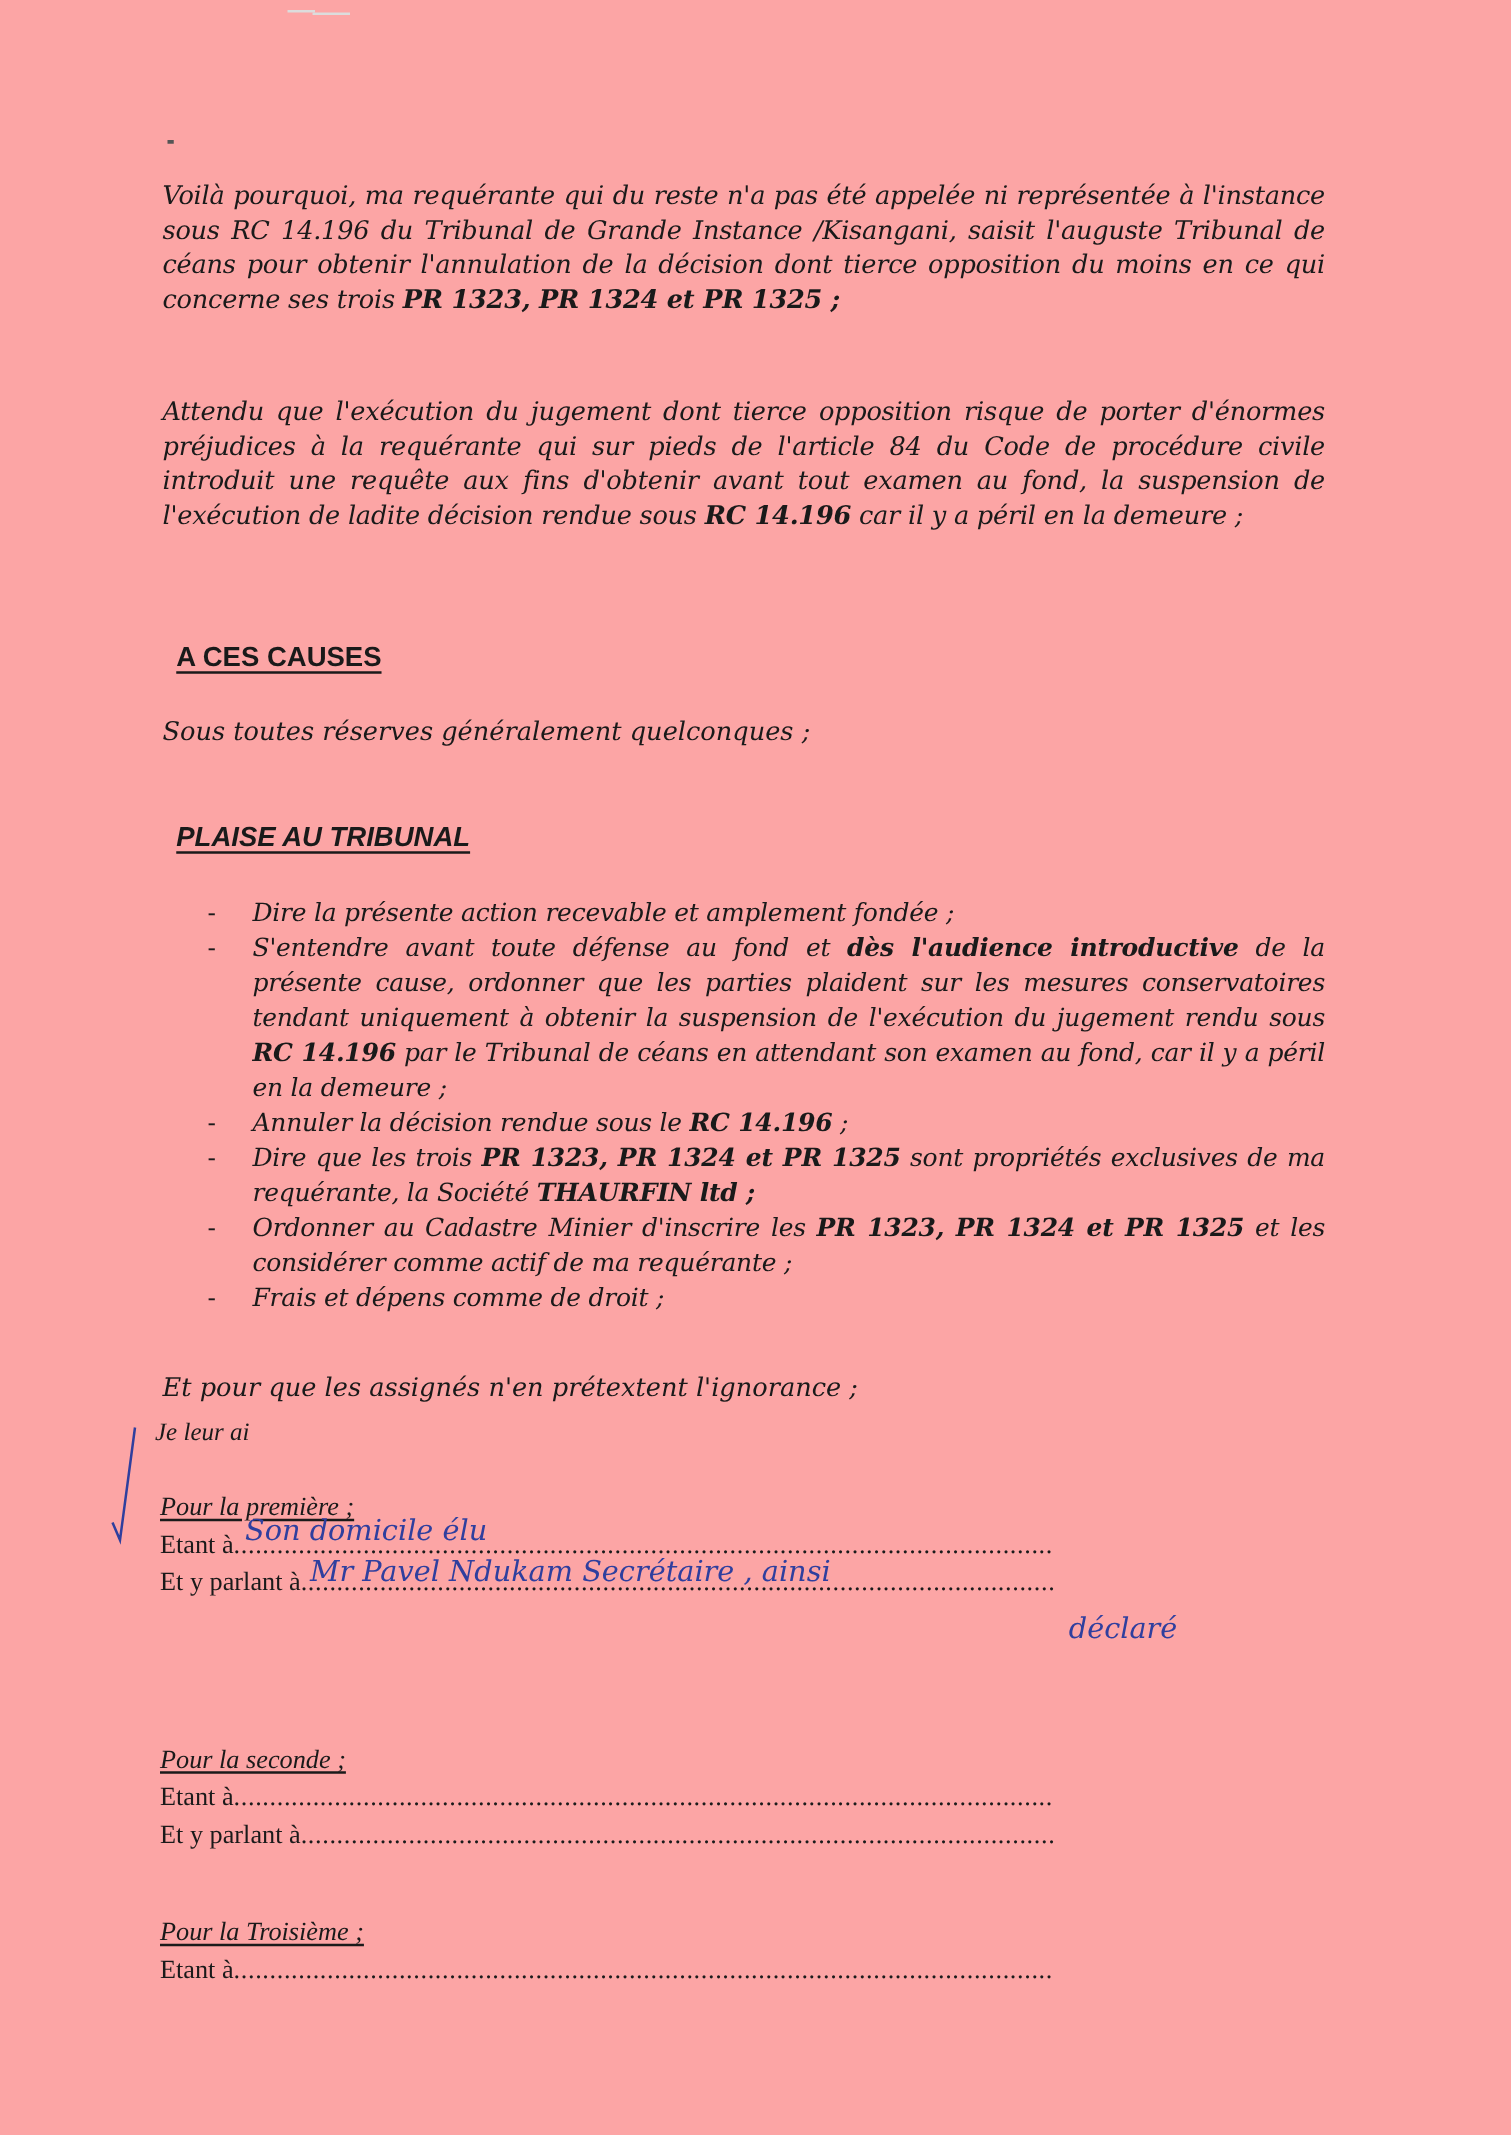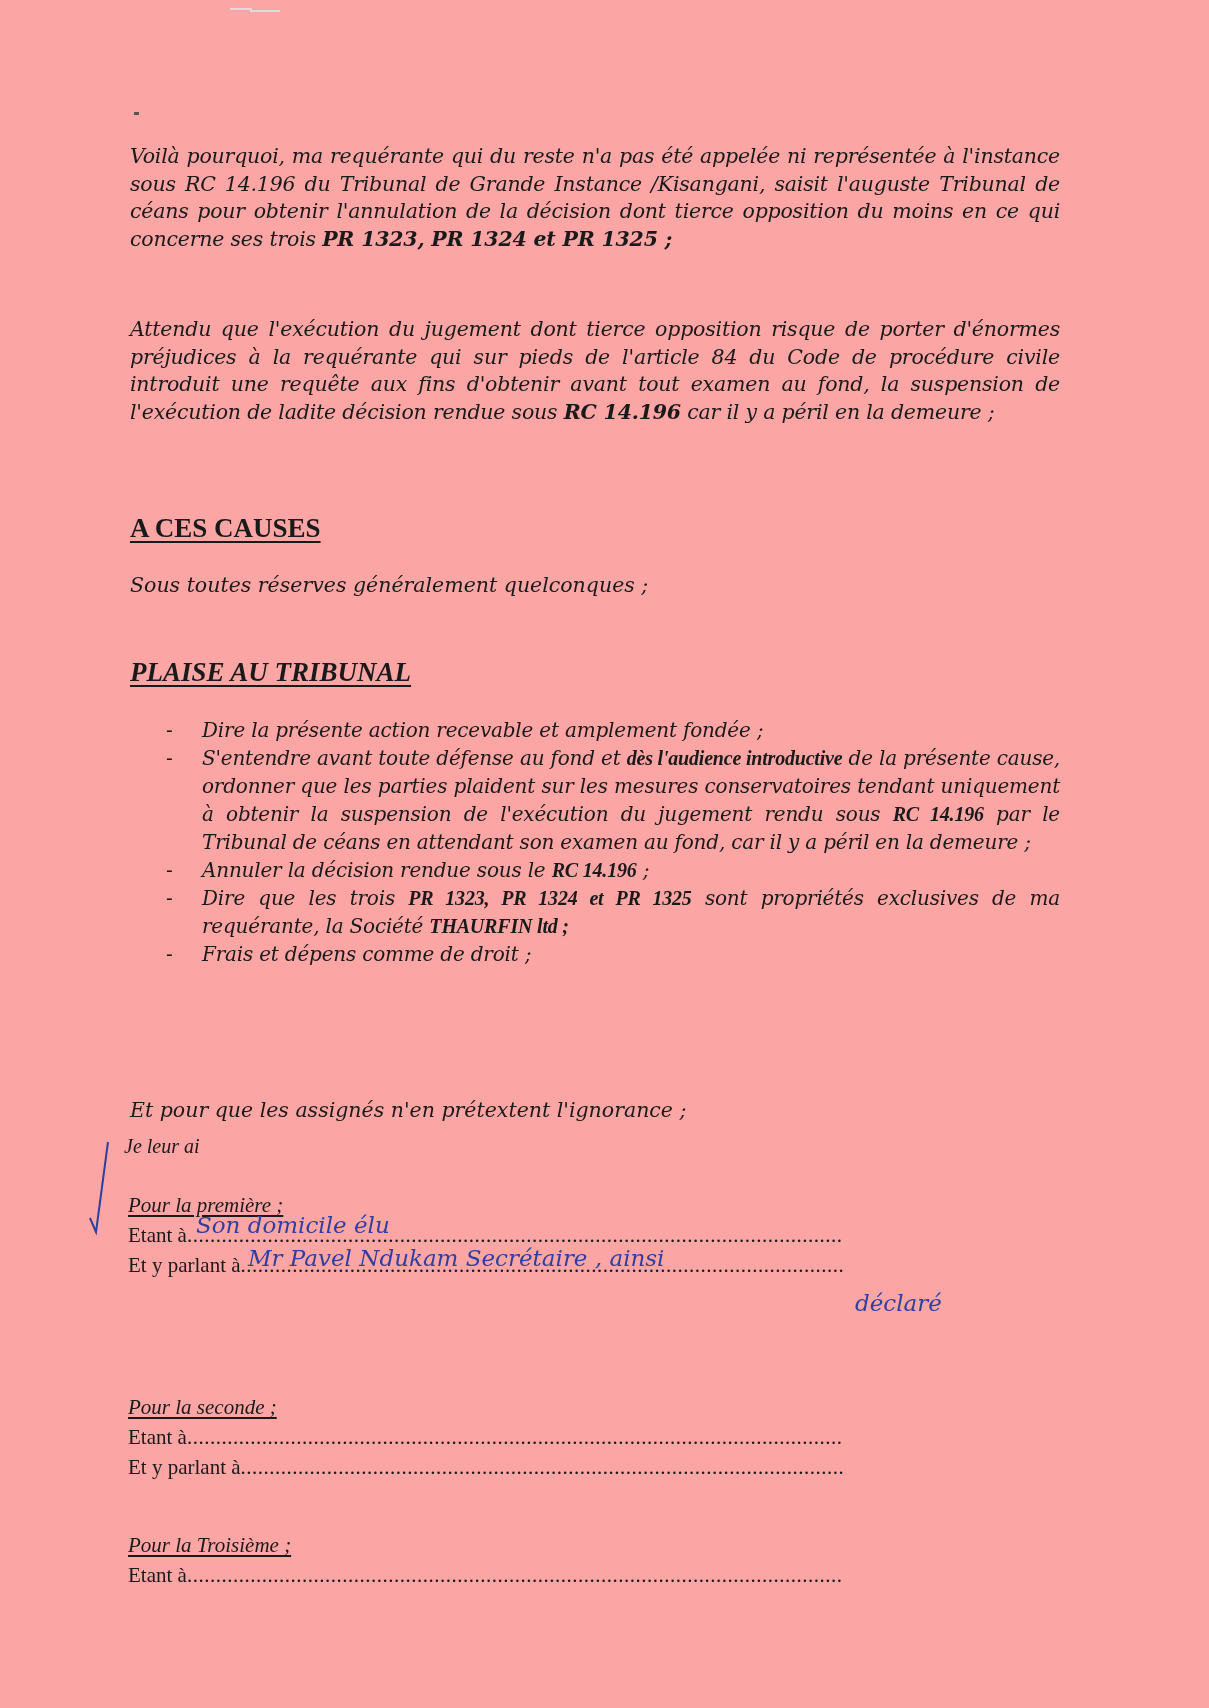--- a/index.html
+++ b/index.html
@@ -2,27 +2,27 @@
 <html><head>
 <meta charset="utf-8">
 <style>
   html, body { margin: 0; padding: 0; background: #ffffff; }
   body { width: 1209px; height: 1708px; position: relative; overflow: hidden; color: #1a1a1a; }
   .page { position: absolute; left: 0; top: 0; width: 1209px; height: 1708px; background: #fca5a5; }
   .scan-mark { position: absolute; background: #dcdcdc; height: 2px; }
   .dot-mark { position: absolute; left: 134px; top: 112px; width: 5px; height: 3px; background: #555; }
   .body-text { position: absolute; left: 130px; width: 930px; font-family: "DejaVu Serif", serif; font-style: italic; font-size: 20.5px; line-height: 27.5px; text-align: justify; letter-spacing: -0.2px; }
   .body-text b { font-style: italic; font-weight: bold; }
-  .heading { position: absolute; left: 130px; font-family: Liberation Serif, serif; font-weight: bold; font-size: 27px; text-decoration: underline; text-decoration-thickness: 2px; text-underline-offset: 4px; }
+  .heading { position: absolute; left: 141px; font-family: Liberation Sans, sans-serif; font-weight: bold; font-size: 22px; text-decoration: underline; text-decoration-thickness: 2px; text-underline-offset: 4px; }
   .heading.italic { font-style: italic; }
   .plain-lines { position: absolute; left: 130px; width: 930px; font-family: "DejaVu Serif", serif; font-style: italic; font-size: 20.5px; line-height: 28px; }
   ul.claims { position: absolute; left: 130px; width: 930px; margin: 0; padding: 0; list-style: none; font-family: "DejaVu Serif", serif; font-style: italic; font-size: 20px; line-height: 28px; }
   ul.claims li { position: relative; padding-left: 72px; text-align: justify; letter-spacing: -0.2px; }
   ul.claims li::before { content: "-"; position: absolute; left: 36px; font-style: normal; }
-  ul.claims b { font-weight: bold; font-family: Liberation Serif, serif; }
+  ul.claims b { font-weight: bold; }
   .service-block { position: absolute; left: 128px; font-family: "Liberation Serif", serif; font-size: 21px; line-height: 30px; width: 950px; }
   .service-title { font-style: italic; text-decoration: underline; text-underline-offset: 3px; display: inline-block; }
   .field-line { white-space: nowrap; position: relative; }
   .dots { letter-spacing: 0.5px; }
   .hand { position: absolute; font-family: "DejaVu Serif", serif; font-style: italic; color: #2f3f9e; font-size: 23px; white-space: nowrap; }
   .check { position: absolute; left: 86px; top: 1140px; }
   .je-leur { position: absolute; left: 124px; top: 1135px; font-family: "Liberation Serif", serif; font-style: italic; font-size: 20px; }
 </style>
 </head>
 <body>
@@ -41,20 +41,21 @@
     <div>Sous toutes réserves généralement quelconques ;</div>
   </div>
 
   <div class="heading italic" style="top:657px;">PLAISE AU TRIBUNAL</div>
 
   <ul class="claims" id="claims" style="top:716px;">
       <li><span>Dire la présente action recevable et amplement fondée ;</span></li>
       <li><span>S'entendre avant toute défense au fond et </span><b>dès l'audience introductive</b><span> de la présente cause, ordonner que les parties plaident sur les mesures conservatoires tendant uniquement à obtenir la suspension de l'exécution du jugement rendu sous </span><b>RC 14.196</b><span> par le Tribunal de céans en attendant son examen au fond, car il y a péril en la demeure ;</span></li>
       <li><span>Annuler la décision rendue sous le </span><b>RC 14.196</b><span> ;</span></li>
       <li><span>Dire que les trois </span><b>PR 1323, PR 1324 et PR 1325</b><span> sont propriétés exclusives de ma requérante, la Société </span><b>THAURFIN ltd ;</b></li>
+      <li><span>Ordonner au Cadastre Minier d'inscrire les </span><b>PR 1323, PR 1324 et PR 1325</b><span> et les considérer  comme actif de ma requérante ;</span></li>
       <li><span>Frais et dépens comme de droit ;</span></li>
     </ul>
 
   <div class="plain-lines" style="top:1096px;">Et pour que les assignés n'en prétextent l'ignorance ;</div>
   <div class="je-leur">Je leur ai</div>
 
   <svg class="check" width="30" height="100" viewBox="0 0 30 100">
     <path d="M22 2 L10 92 L4 78" fill="none" stroke="#2f3f9e" stroke-width="2"></path>
   </svg>
 

